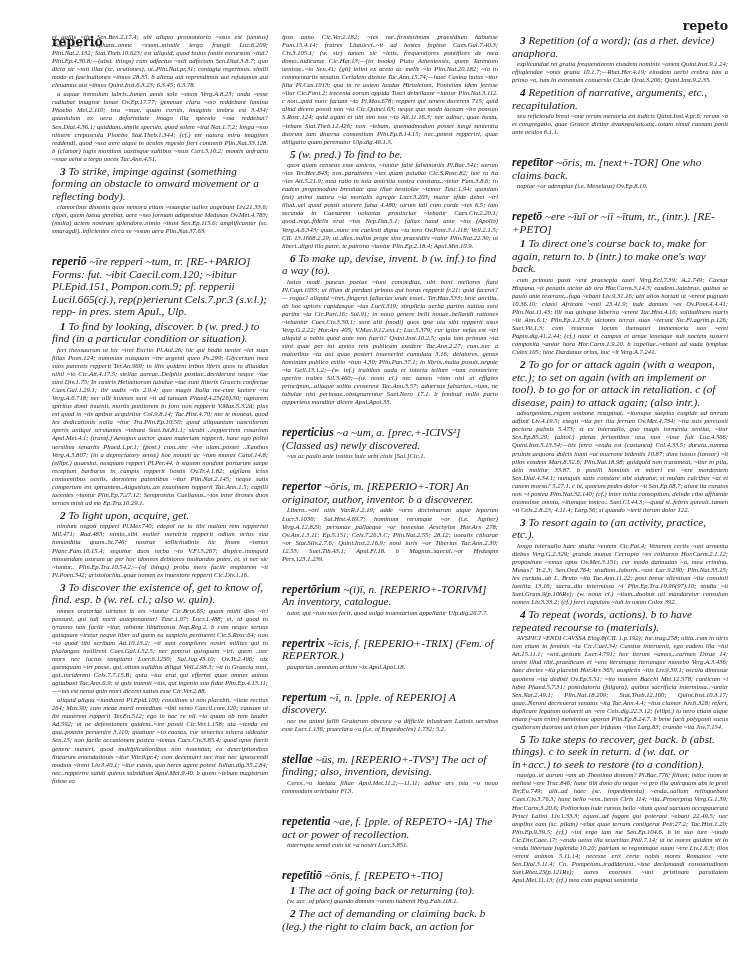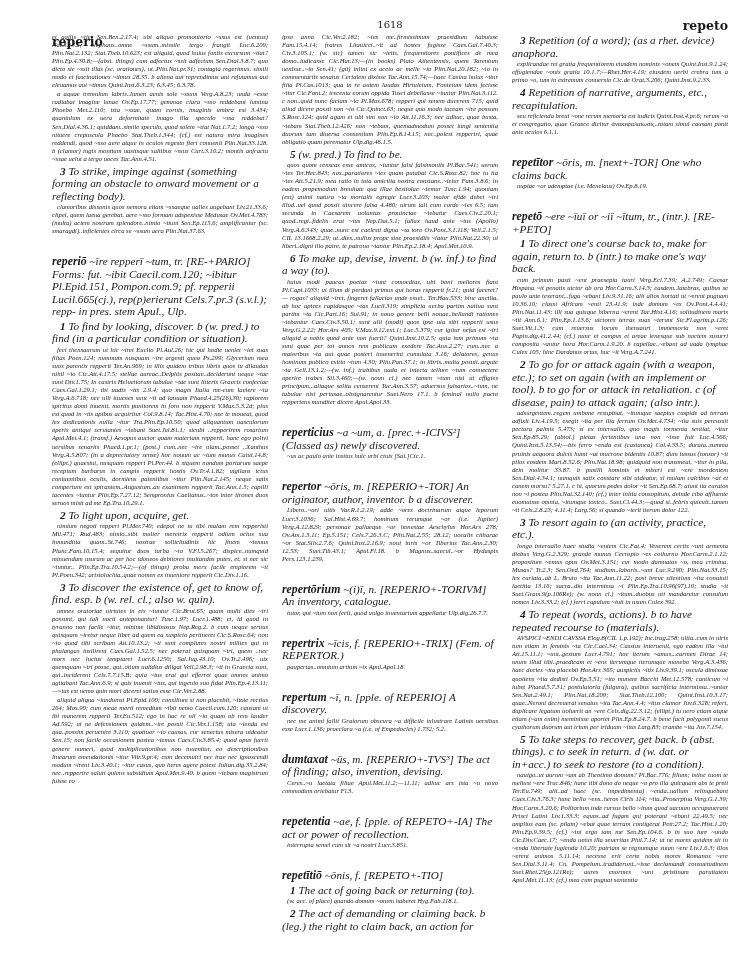--- a/index.html
+++ b/index.html
@@ -28,21 +28,20 @@
     text-indent: 5px; margin-top: 1px;
   }
   .cit.noindent { text-indent: 0; }
 </style>
 </head>
 <body>
 
 <div class="page">
   <div class="running-head">
     <span class="rh-left">reperio</span>
-    <span class="rh-center">1618</span>
     <span class="rh-right">repeto</span>
   </div>
 
   <div class="columns">
     <div class="col">
         <div class="cit noindent">et agilis ~tiet Sen.Ben.2.17.4; ubi aliquo promontorio ~ssus est (uentus) Nat.5.13.2; elephans..omne ~ssum..missile tergo frangit Luc.6.209; Plin.Nat.2.132; Stat.Theb.10.623; est aliquid, quod huius fontis excursum ~tiat? Plin.Ep.4.30.8;—(abst. things) cum adfectus ~ssit adfectum Sen.Dial.3.8.7; quo dicto sic ~ssit illas (sc. orationes), ut..Plin.Nat.pr.31; contagia regerimus. simili modo et fascinationes ~timus 28.35.   b aliena aut reprendimus aut refutamus aut eleuamus aut ~timus Quint.Inst.6.3.23; 6.3.45; 6.3.78.</div>
         <div class="cit">a aquae tremulum labris..lumen aenis sole ~ssum Verg.A.8.23; unda ~esse radiabat imagine lunae Ov.Ep.17.77; gemmae clara ~sso reddebant lumina Phoebo Met.2.110; ista ~ssae, quam cornis, imaginis umbra est 3.434; quantulum ex uera deformitate imago illa speculo ~ssa reddebat? Sen.Dial.4.36.1; quiddam..simile speculo, quod solem ~tiat Nat.1.7.2; longa ~sso nituere crepuscula Phoebo Stat.Theb.1.344; (cf.) est natura mira imagines reddendi, quod ~sso aere atque in oculos regesto fieri conuenit Plin.Nat.33.128.   b (clamor) iugis montium uastisque saltibus ~ssus Curt.3.10.2; montis anfractu ~ssae uelut a tergo uoces Tac.Ann.4.51.</div>
         <div class="sense"><span class="num">3</span> <span>To strike, impinge against (something forming an obstacle to onward movement or a reflecting body).</span></div>
         <div class="cit">clamoribus dissonis quos nemora etiam ~ssaeque ualles augebant Liv.21.33.6; clipei, quem laeua gerebat, aere ~sso formam adspexisse Medusae Ov.Met.4.783; (multa) aciem nostram splendore..nimio ~tiunt Sen.Ep.115.6; amplificantur (sc. smaragdi)..inficientes circa se ~ssum aera Plin.Nat.37.63.</div>
         <div class="head-line"><span class="hw">reperiō</span><span> ~īre repperī ~tum, tr. [RE-+PARIO] Forms: fut. ~ibit Caecil.com.120; ~ibitur Pl.Epid.151, Pompon.com.9; pf. repperii Lucil.665(cj.), rep(p)erierunt Cels.7.pr.3 (s.v.l.); repp- in pres. stem Apul., Ulp.</span></div>
@@ -63,21 +62,21 @@
         <div class="head-line"><span class="hw">reperticius</span><span> ~a ~um, a. [prec.+-ICIVS²] (Classed as) newly discovered.</span></div>
         <div class="cit">~us ac paulo ante insitus huic urbi ciuis [Sal.]Cic.1.</div>
         <div class="head-line"><span class="hw">repertor</span><span> ~ōris, m. [REPERIO+-TOR] An originator, author, inventor.  b a discoverer.</span></div>
         <div class="cit">Libero..~ori uitis Var.R.1.2.19; adde ~ores doctrinarum atque leporum Lucr.3.1036; Sal.Hist.4.69.7; hominum rerumque ~or (i.e. Jupiter) Verg.A.12.829; personae pallaeque ~or honestae Aeschylus Hor.Ars 278; Ov.Am.1.3.11; Ep.5.151; Cels.7.26.3.C; Plin.Nat.2.55; 28.12; uocalis citharae ~or Stat.Silv.2.7.6; Quint.Inst.2.16.9; noui iuris ~or Tiberius Tac.Ann.2.30; 12.53; Suet.Tib.43.1; Apul.Fl.18.   b Magnus..saecul..~or Hydaspis Pers.123.1.239.</div>
         <div class="head-line"><span class="hw">repertōrium</span><span> ~(i)ī, n. [REPERIO+-TORIVM] An inventory, catalogue.</span></div>
         <div class="cit">tutor, qui ~ium non fecit, quod uulgo inuentarium appellatur Ulp.dig.26.7.7.</div>
         <div class="head-line"><span class="hw">repertrix</span><span> ~īcis, f. [REPERIO+-TRIX] (Fem. of REPERTOR.)</span></div>
         <div class="cit">paupertas..omnium artium ~ix Apul.Apol.18.</div>
         <div class="head-line"><span class="hw">repertum</span><span> ~ī, n. [pple. of REPERIO] A discovery.</span></div>
         <div class="cit">nec me animi fallit Graiorum obscura ~a difficile inlustrare Latinis uersibus esse Lucr.1.136; praeclara ~a (i.e. of Empedocles) 1.732; 5.2.</div>
-        <div class="head-line"><span class="hw">dumtaxat</span><span> ~ūs, m. [REPERIO+-TVS³] The act of finding; also, invention, devising.</span></div>
+        <div class="head-line"><span class="hw">stellae</span><span> ~ūs, m. [REPERIO+-TVS³] The act of finding; also, invention, devising.</span></div>
         <div class="cit">Ceres..~u laetata filiae Apul.Met.11.2;—11.11; adhuc ars ista ~u nouo commodum oriebatur Fl.3.</div>
         <div class="head-line"><span class="hw">repetentia</span><span> ~ae, f. [pple. of REPETO+-IA] The act or power of recollection.</span></div>
         <div class="cit">interrupta semel cum sit ~a nostri Lucr.3.851.</div>
         <div class="head-line"><span class="hw">repetītiō</span><span> ~ōnis, f. [REPETO+-TIO]</span></div>
         <div class="sense"><span class="num">1</span> <span>The act of going back or returning (to).</span></div>
         <div class="cit">(w. acc. of place) quando domum ~onem haberet Hyg.Fab.118.1.</div>
         <div class="sense"><span class="num">2</span> <span>The act of demanding or claiming back.  b (leg.) the right to claim back, an action for reclamation.</span></div>
         <div class="cit">cui des, considera: nulla actio erit, nulla ~o Sen.Ben.3.14.2; cum dicimus beneficium repeti non oportere, non ex toto ~onem tollimus 7.23.3.   b ~o finium ha(u)d datur Sic.Fl.agrim.p.114; quidquid uis aquae abstulerit, ~onem nemo habebit Hyg.agrim.p.87; Gaius dig.4.4.25; eorum (sc. nummorum) ~onem filiis..datam Apul.Apol.92; si anuli dumtaxat ~o erit Ulp.dig.19.5.17.5.</div>
       </div>
     <div class="col">

